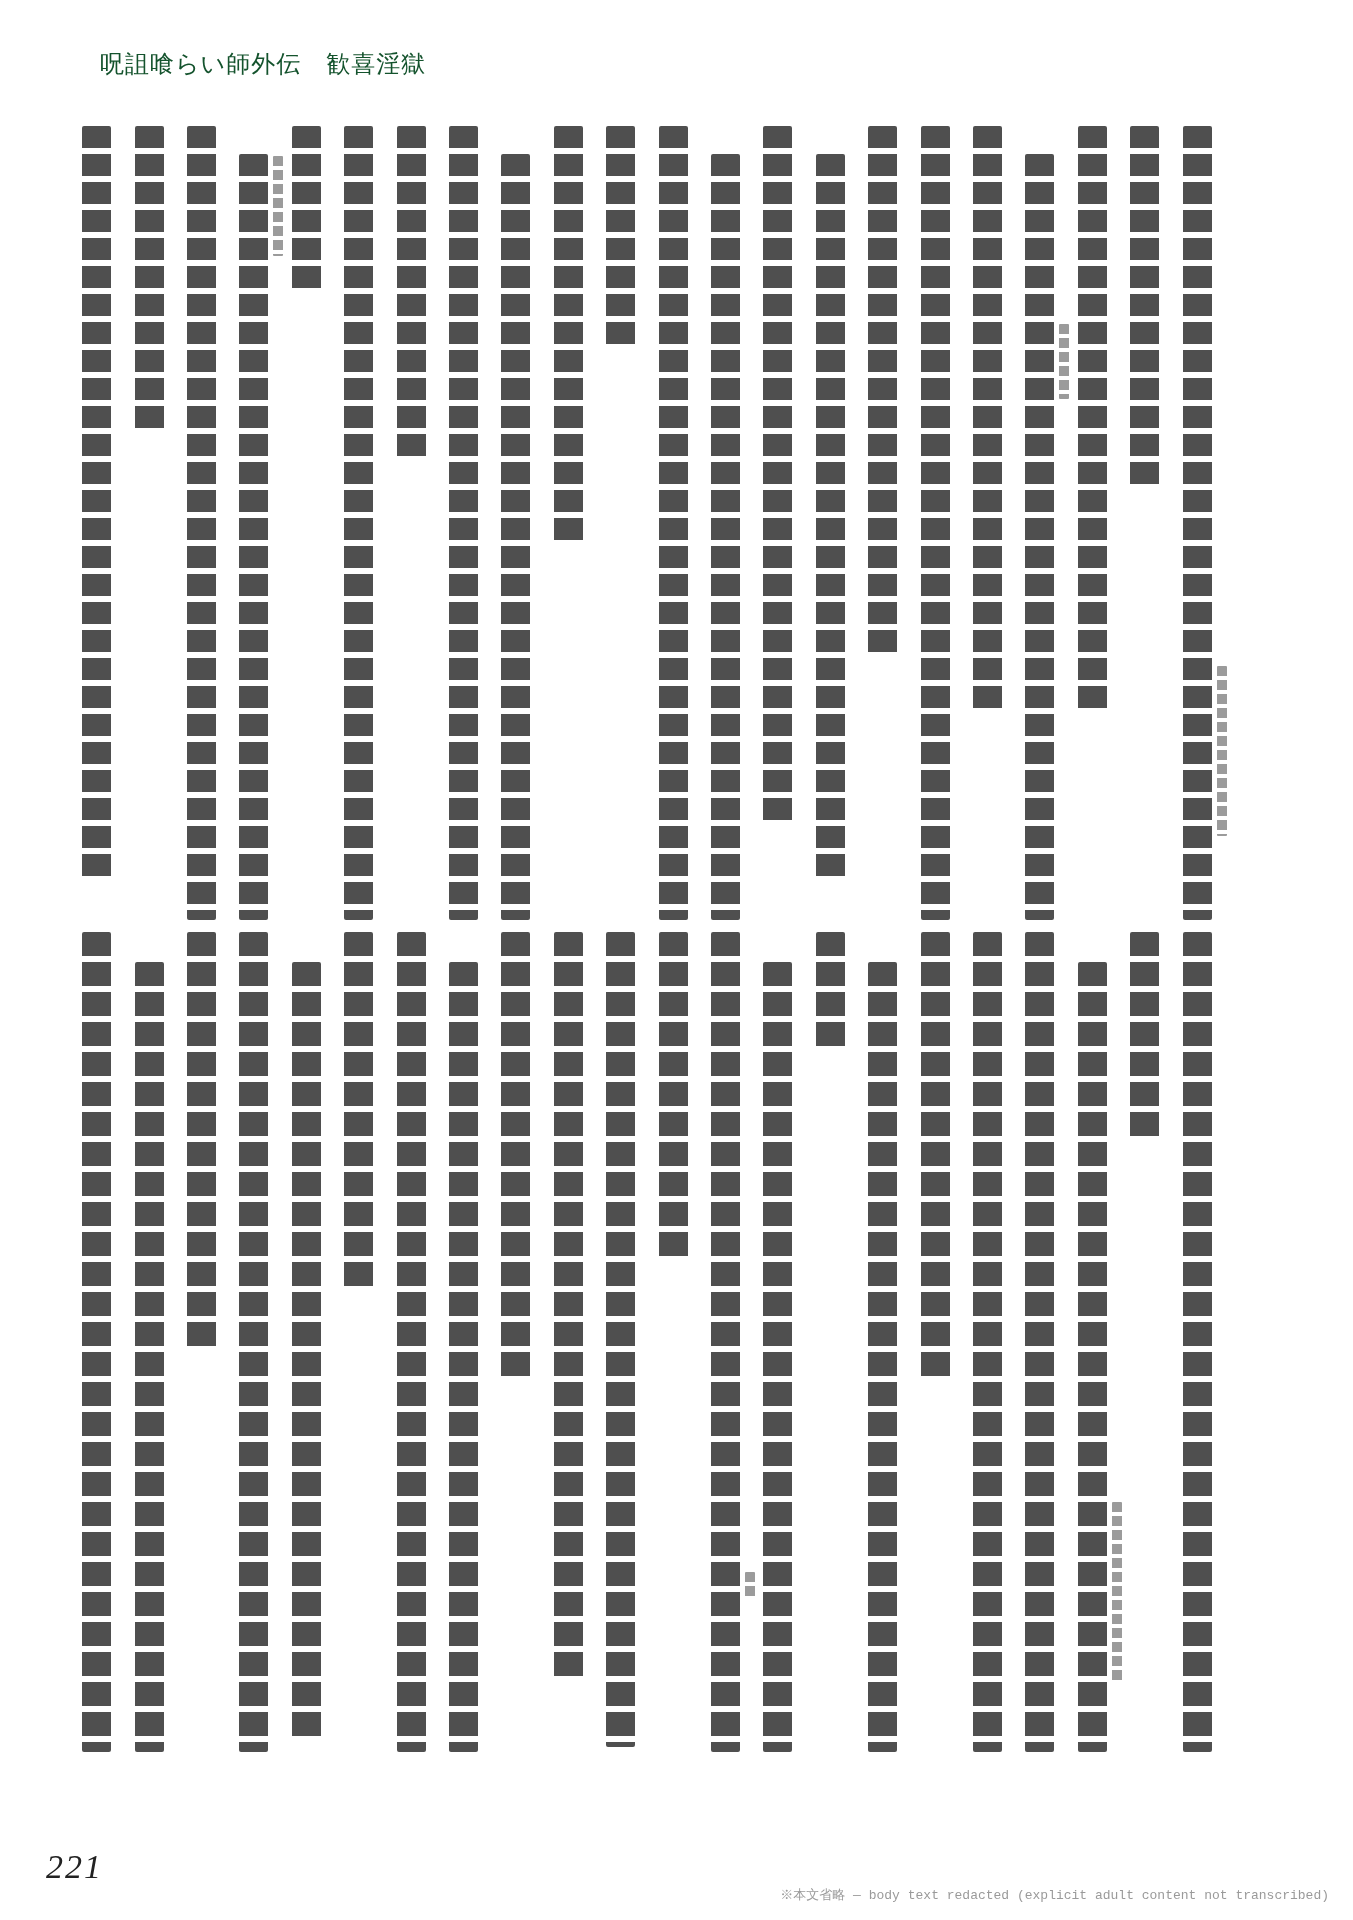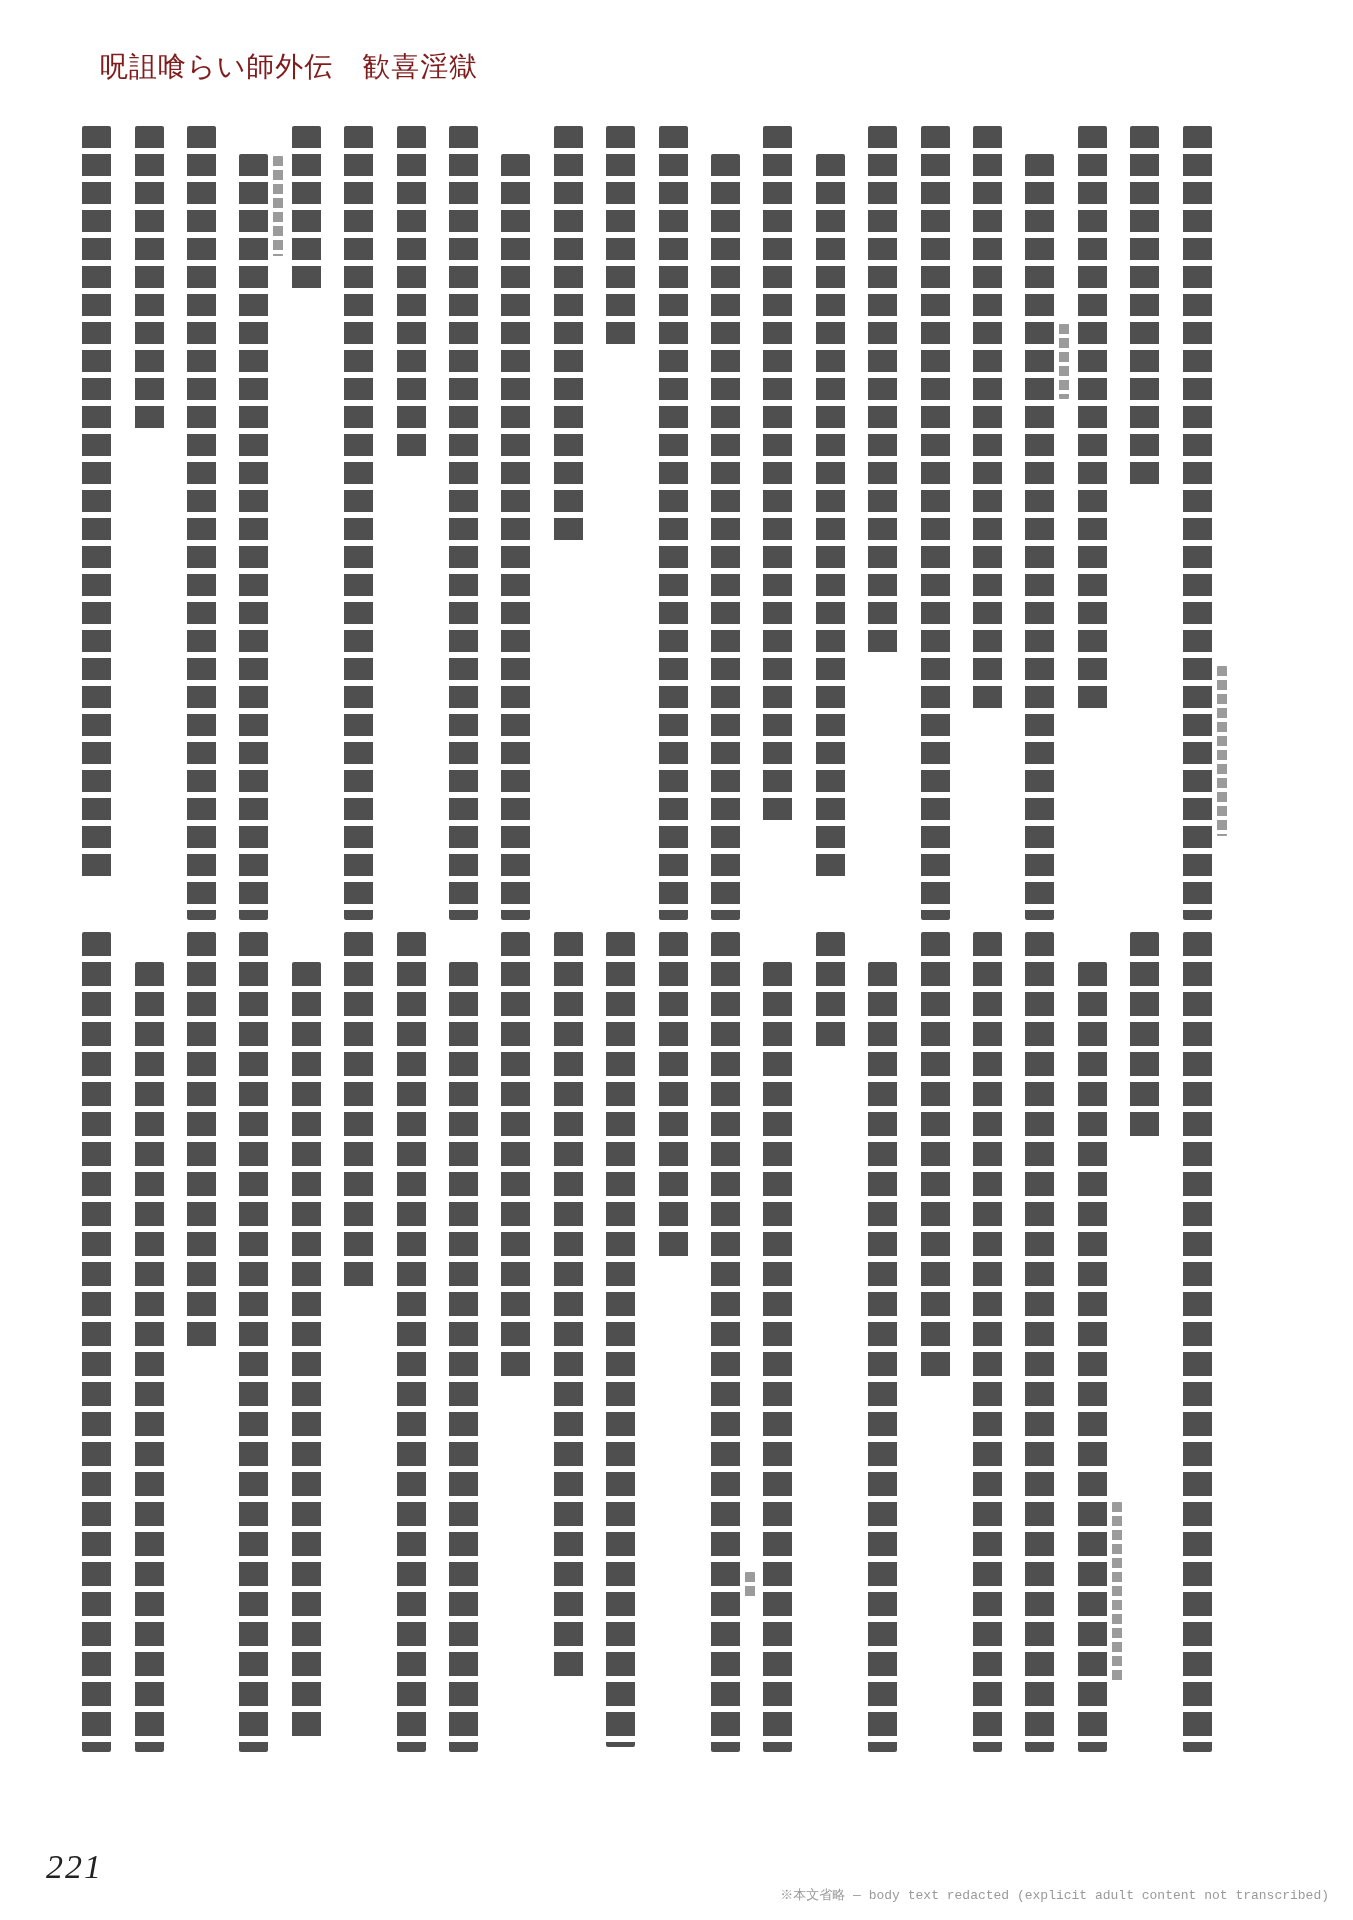--- a/index.html
+++ b/index.html
@@ -10,22 +10,22 @@
     position:relative;
     overflow:hidden;
   }
   #page{
     position:absolute;left:0;top:0;width:1353px;height:1920px;
     background:#ffffff;
   }
   .header-title{
     position:absolute;
     left:100px;top:48px;
-    font-size:28px;
-    color:#7f1d1d;
+    font-size:24px;
+    color:#14532d;
     letter-spacing:1px;
     white-space:nowrap;
   }
   .page-number{
     position:absolute;
     left:46px;top:1848px;
     font-size:34px;
     font-style:italic;
     color:#222222;
     letter-spacing:2px;

